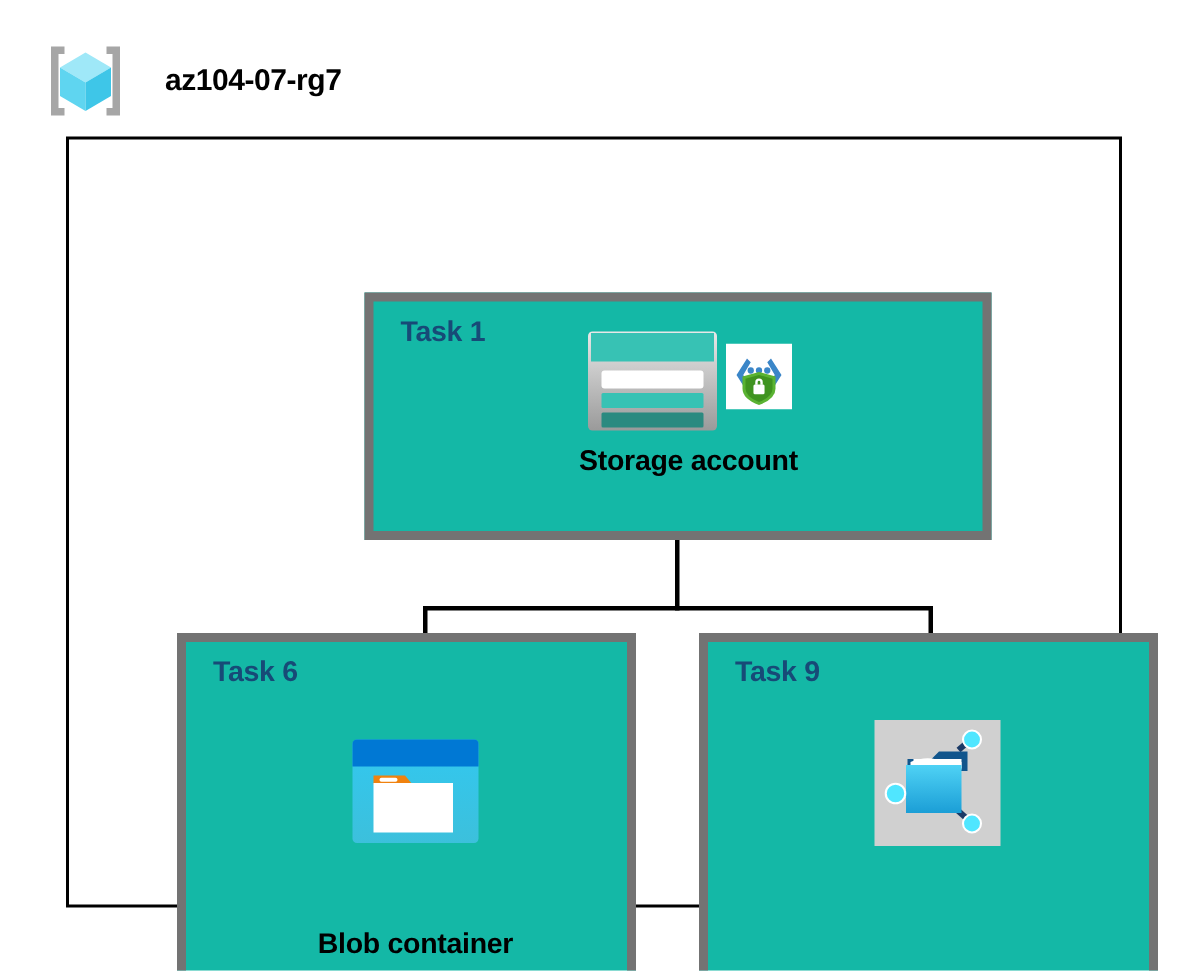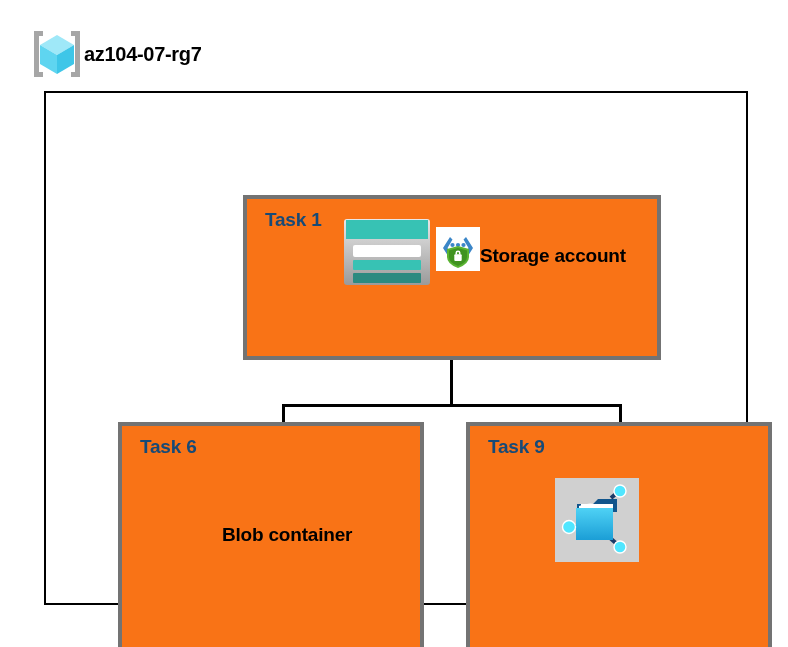--- a/index.html
+++ b/index.html
@@ -24,21 +24,21 @@
     display: flex;
     align-items: center;
   }
   #rg-icon {
     width: 54px;
     height: 52px;
     flex: 0 0 auto;
     display: block;
   }
   #rg-title {
-    margin-left: 0;
+    margin-left: 26px;
     font-size: 20px;
     font-weight: bold;
     color: #000000;
     letter-spacing: -0.3px;
     white-space: nowrap;
   }
 
   
   #rg-container {
     position: absolute;
@@ -47,43 +47,43 @@
     width: 704px;
     height: 514px;
     border: 2px solid #000000;
     background: #ffffff;
     box-sizing: border-box;
   }
 
   
   .task-box {
     position: absolute;
-    background: #f97316;
-    border: 4px solid #737373;
+    background: #14b8a6;
+    border: 6px solid #737373;
     box-sizing: border-box;
   }
   #task1-box { left: 197px; top: 102px; width: 418px; height: 165px; }
   #task2-box { left: 72px;  top: 329px; width: 306px; height: 245px; }
   #task3-box { left: 420px; top: 329px; width: 306px; height: 245px; }
 
   .task-label {
     position: absolute;
     left: 18px;
     top: 10px;
     font-size: 19px;
     font-weight: bold;
     color: #174a77;
     letter-spacing: -0.2px;
   }
 
   
   .node {
     position: absolute;
     display: flex;
-    flex-direction: row;
+    flex-direction: column;
     align-items: center;
   }
   .node-caption {
     font-size: 19px;
     font-weight: bold;
     color: #000000;
     white-space: nowrap;
     letter-spacing: -0.2px;
   }
 
@@ -93,21 +93,21 @@
     display: flex;
     align-items: flex-start;
     justify-content: center;
     height: 72px;
   }
   #storage-account-icon { width: 90px; height: 70px; display: block; }
   #encryption-icon { width: 44px; height: 44px; display: block; margin-top: 10px; margin-left: 4px; }
   #storage-node .node-caption { margin-top: 6px; }
 
   
-  #blob-node { left: 100px; top: 62px; width: 130px; }
+  #blob-node { left: 88px; top: 62px; width: 130px; gap: 36px; }
   #blob-container-icon { width: 90px; height: 75px; display: block; }
   #blob-node .node-caption { margin-top: 18px; }
 
   
   #fileshare-node { left: 85px; top: 52px; width: 135px; }
   #fileshare-icon-wrap {
     background: #d0d0d0;
     padding: 4px 6px;
     display: flex;
     justify-content: center;

